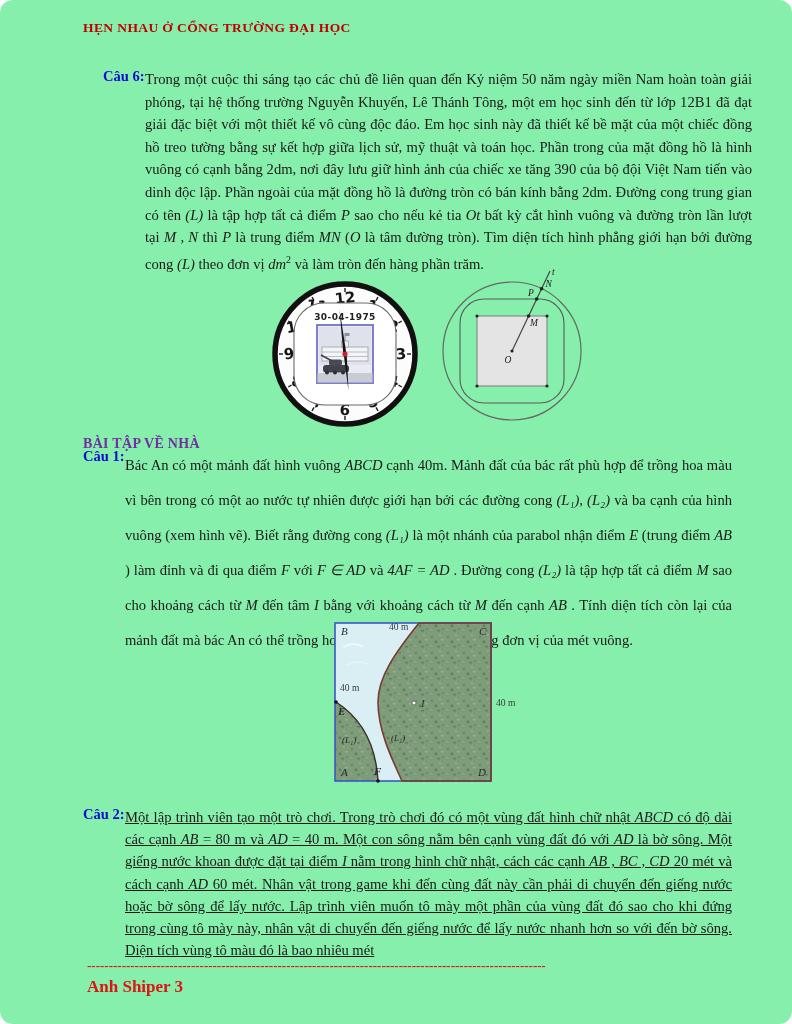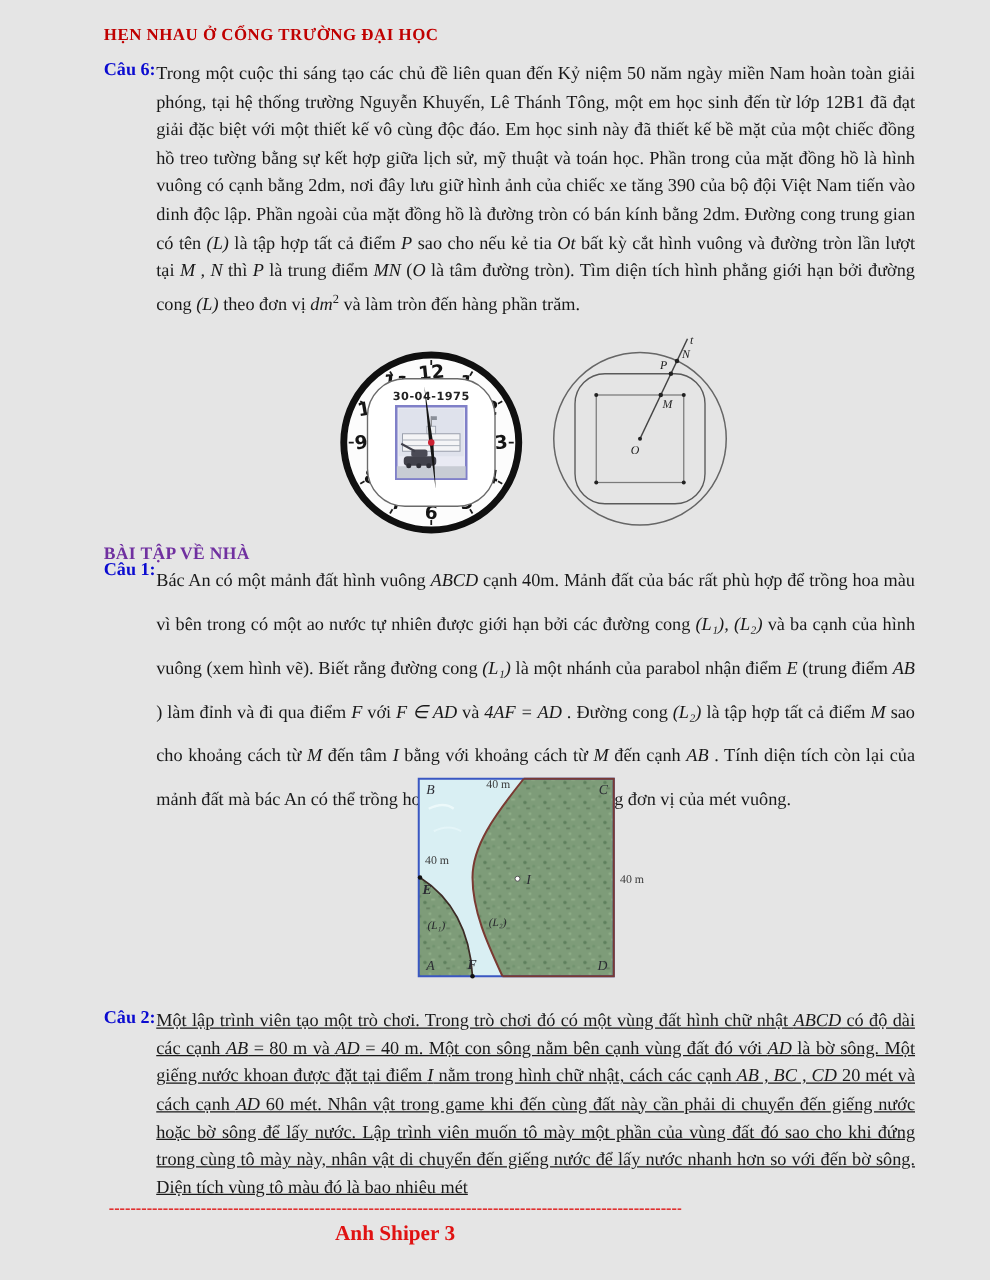--- a/index.html
+++ b/index.html
@@ -1,46 +1,46 @@
 <!DOCTYPE html>
 <html><head>
 <meta charset="utf-8">
 <style>
   html,body{margin:0;padding:0;background:#ffffff;}
   body{width:792px;height:1024px;position:relative;font-family:"Liberation Serif",serif;color:#191919;}
-  .page{position:absolute;inset:0;background:#e5e5e5;overflow:hidden;}
+  .page{position:absolute;inset:0;background:#86efac;overflow:hidden;border-radius:13px;}
 
   .doc-header{position:absolute;left:83px;top:20px;font-size:13.5px;font-weight:bold;color:#c00000;letter-spacing:.4px;}
   .section-title{position:absolute;left:83px;top:436px;font-size:14px;font-weight:bold;color:#7030a0;letter-spacing:.3px;}
 
   .prob{position:absolute;left:83px;width:649px;}
   .plabel{position:absolute;left:0;top:0;font-weight:bold;color:#0b0bd0;font-size:14.5px;}
   .ptext{margin:0 0 0 42px;font-size:14.6px;text-align:justify;}
   .prob6 .ptext{line-height:22.6px;}
   .prob1 .ptext{line-height:35px;}
   .prob2 .ptext{line-height:22.2px;text-decoration:underline;}
   .mi{font-style:italic;}
   sup{font-size:10px;}
 
   .fig{position:absolute;}
   .fig-clock{left:269px;top:277px;}
   .fig-locus{left:438px;top:264px;}
   .fig-land{left:333px;top:617px;}
 
   .footer-sep{position:absolute;left:87px;top:958px;width:458px;overflow:hidden;white-space:nowrap;color:#e01212;font-size:13px;letter-spacing:0;font-weight:bold;}
-  .footer-credit{position:absolute;left:87px;top:977px;width:458px;text-align:center;color:#e01212;font-size:17px;font-weight:bold;}
+  .footer-credit{position:absolute;left:87px;top:977px;width:458px;text-align:left;color:#e01212;font-size:17px;font-weight:bold;}
 </style>
 </head>
 <body>
 
 <div class="page">
 
   <div class="doc-header">HẸN NHAU Ở CỔNG TRƯỜNG ĐẠI HỌC</div>
 
-  <div class="prob prob6" style="top:48px;">
+  <div class="prob prob6" style="top:68px;margin-left:20px;">
     <span class="plabel">Câu 6:</span>
     <p class="ptext">Trong một cuộc thi sáng tạo các chủ đề liên quan đến Kỷ niệm 50 năm ngày miền Nam hoàn toàn giải phóng, tại hệ thống trường Nguyễn Khuyến, Lê Thánh Tông, một em học sinh đến từ lớp 12B1 đã đạt giải đặc biệt với một thiết kế vô cùng độc đáo. Em học sinh này đã thiết kế bề mặt của một chiếc đồng hồ treo tường bằng sự kết hợp giữa lịch sử, mỹ thuật và toán học. Phần trong của mặt đồng hồ là hình vuông có cạnh bằng 2dm, nơi đây lưu giữ hình ảnh của chiếc xe tăng 390 của bộ đội Việt Nam tiến vào dinh độc lập. Phần ngoài của mặt đồng hồ là đường tròn có bán kính bằng 2dm. Đường cong trung gian có tên <span class="mi">(L)</span> là tập hợp tất cả điểm <span class="mi">P</span> sao cho nếu kẻ tia <span class="mi">Ot</span>  bất kỳ cắt hình vuông và đường tròn lần lượt tại <span class="mi">M , N</span>  thì <span class="mi">P</span> là trung điểm <span class="mi">MN</span>  (<span class="mi">O</span> là tâm đường tròn). Tìm diện tích hình phẳng giới hạn bởi đường cong <span class="mi">(L)</span> theo đơn vị <span class="mi">dm</span><sup>2</sup> và làm tròn đến hàng phần trăm.</p>
   </div>
 
   <svg class="fig fig-clock" width="152" height="154" viewBox="0 0 152 154">
     <circle cx="76" cy="77" r="70" fill="#fcfcfc" stroke="#101010" stroke-width="5.5"></circle>
 
     <g stroke="#1a1a1a" stroke-width="1.4">
       <line x1="76" y1="11" x2="76" y2="15"></line>
         <line x1="76" y1="139" x2="76" y2="143"></line>

